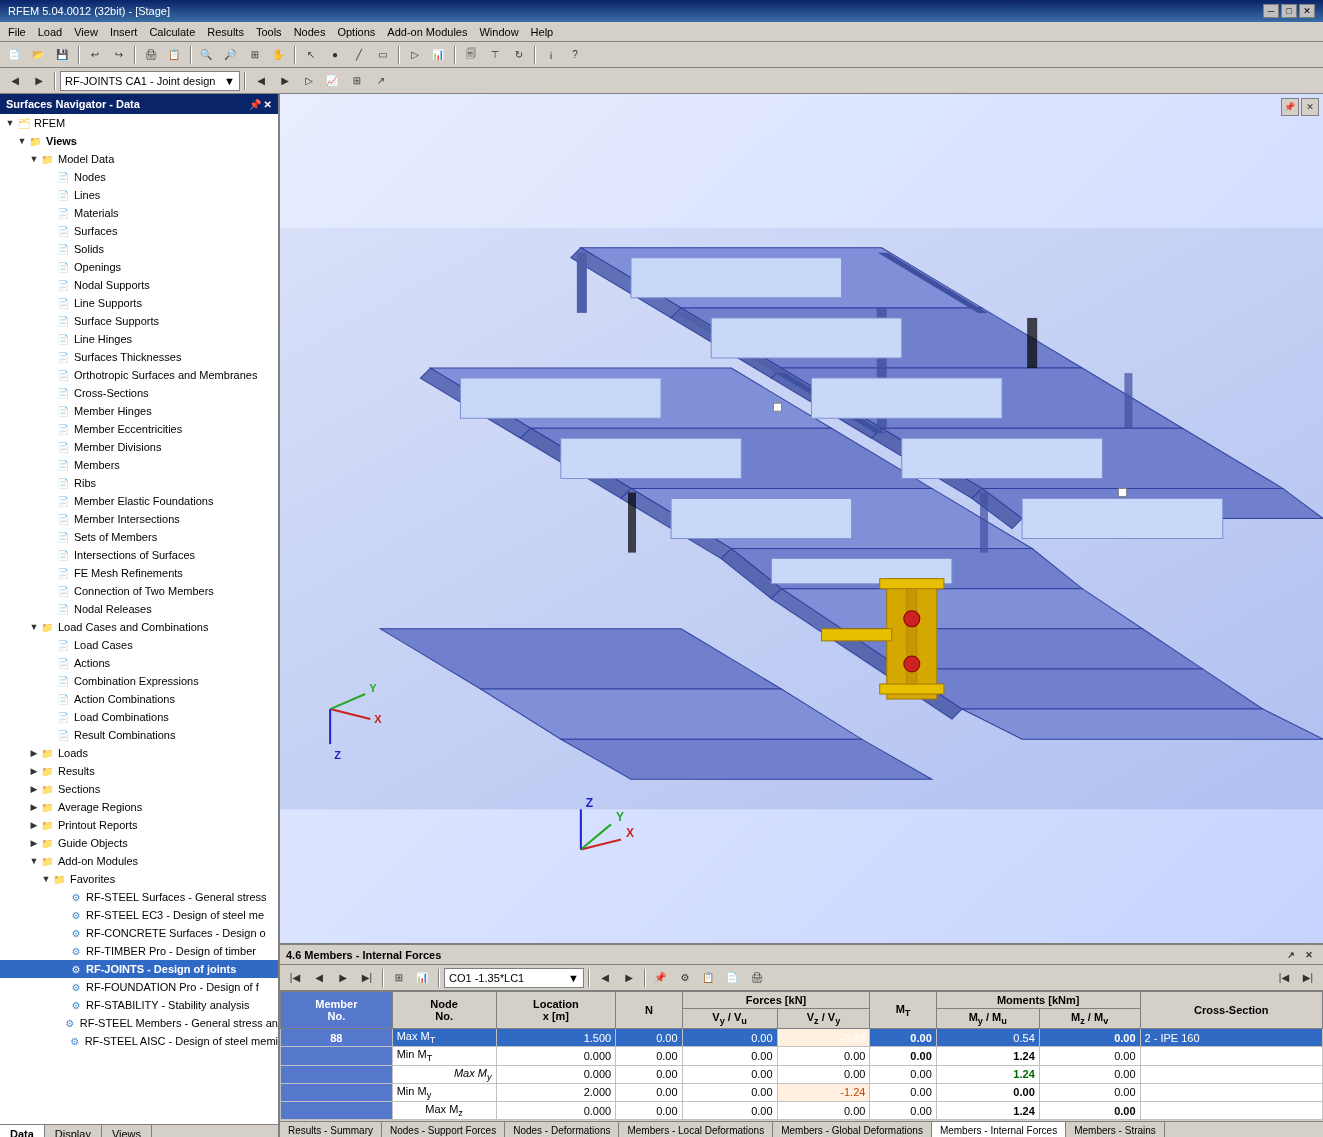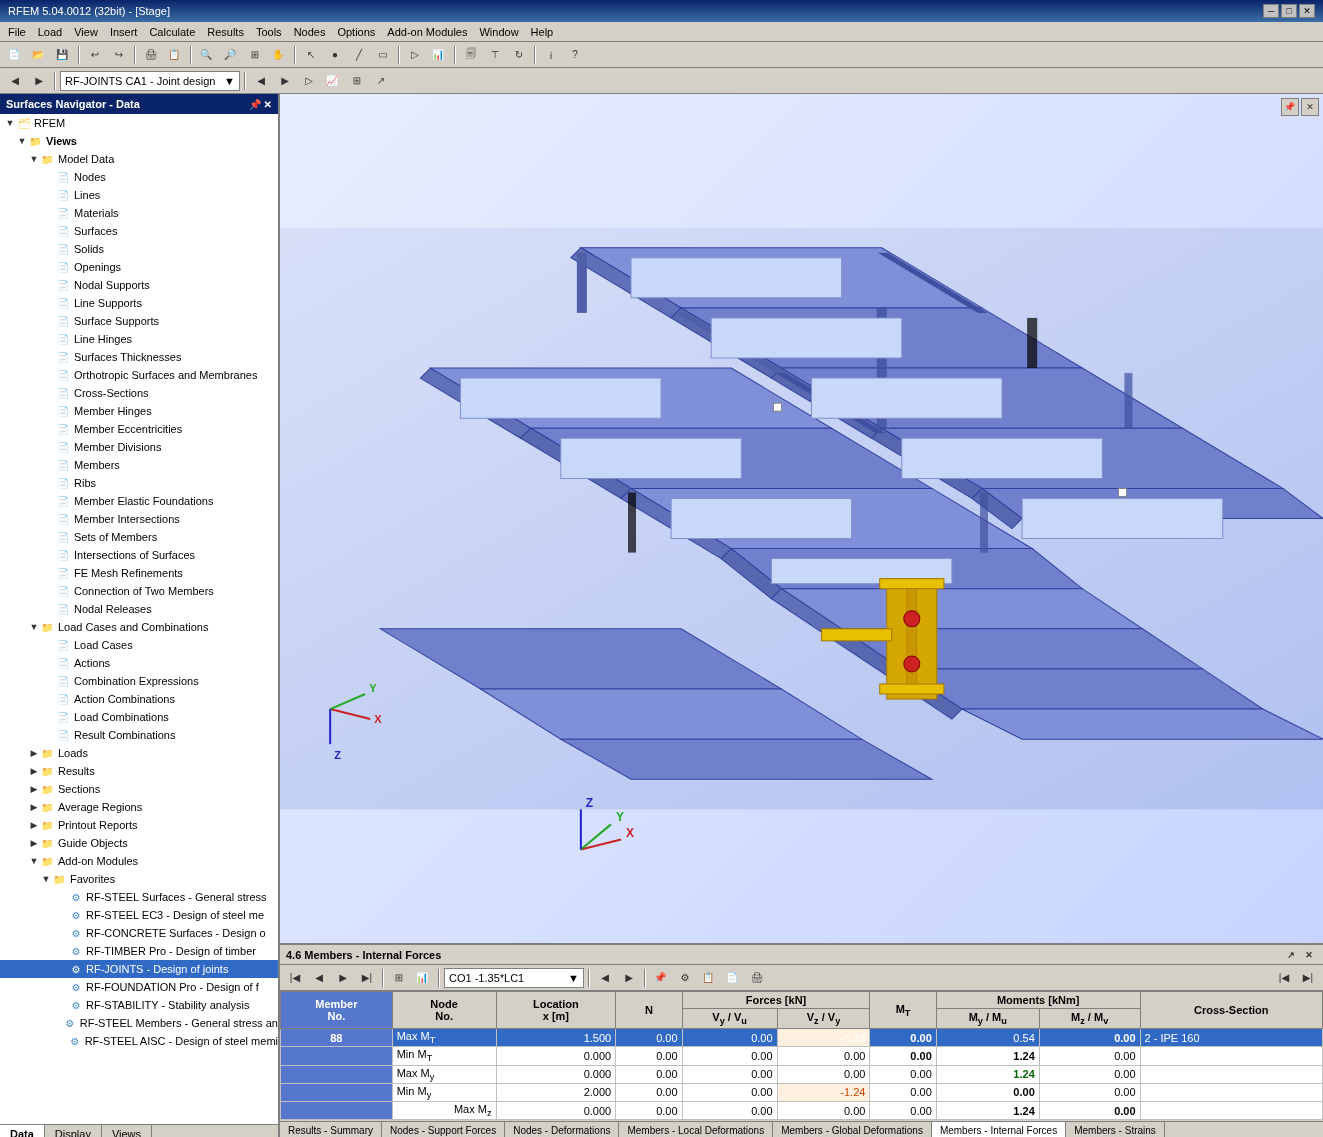--- a/index.html
+++ b/index.html
@@ -627,21 +627,21 @@
       <div class="tree-item">
         <span class="tree-indent" style="width:56px;"></span>
         <span class="tree-expand" style="width:12px;"></span>
         <span class="tree-icon" style="color:#4488cc;">⚙</span>
         <span>RF-TIMBER Pro - Design of timber</span>
       </div>
       <div class="tree-item" style="background:#316ac5;">
         <span class="tree-indent" style="width:56px;"></span>
         <span class="tree-expand" style="width:12px;color:white;"></span>
         <span class="tree-icon" style="color:white;">⚙</span>
-        <span style="color:white;font-weight:normal;">RF-JOINTS - Design of joints</span>
+        <span style="color:white;font-weight:bold;">RF-JOINTS - Design of joints</span>
       </div>
       <div class="tree-item">
         <span class="tree-indent" style="width:56px;"></span>
         <span class="tree-expand" style="width:12px;"></span>
         <span class="tree-icon" style="color:#4488cc;">⚙</span>
         <span>RF-FOUNDATION Pro - Design of f</span>
       </div>
       <div class="tree-item">
         <span class="tree-indent" style="width:56px;"></span>
         <span class="tree-expand" style="width:12px;"></span>
@@ -883,21 +883,21 @@
               <td>0.00</td>
               <td>0.00</td>
               <td>0.00</td>
               <td style="font-weight:bold;">0.00</td>
               <td class="bold-val">1.24</td>
               <td>0.00</td>
               <td class="text-cell"></td>
             </tr>
             <tr>
               <td class="col-a"></td>
-              <td style="text-align:left;">Max M<sub>y</sub></td>
+              <td style="text-align:right;font-style:italic;">Max M<sub>y</sub></td>
               <td>0.000</td>
               <td>0.00</td>
               <td>0.00</td>
               <td>0.00</td>
               <td>0.00</td>
               <td class="green-bold">1.24</td>
               <td>0.00</td>
               <td class="text-cell"></td>
             </tr>
             <tr>
@@ -907,21 +907,21 @@
               <td>0.00</td>
               <td>0.00</td>
               <td class="orange">-1.24</td>
               <td>0.00</td>
               <td style="font-weight:bold;">0.00</td>
               <td>0.00</td>
               <td class="text-cell"></td>
             </tr>
             <tr>
               <td class="col-a"></td>
-              <td style="text-align:right;">Max M<sub>z</sub></td>
+              <td style="text-align:center;">Max M<sub>z</sub></td>
               <td>0.000</td>
               <td>0.00</td>
               <td>0.00</td>
               <td>0.00</td>
               <td>0.00</td>
               <td class="bold-val">1.24</td>
               <td style="font-weight:bold;">0.00</td>
               <td class="text-cell"></td>
             </tr>
           </tbody>

